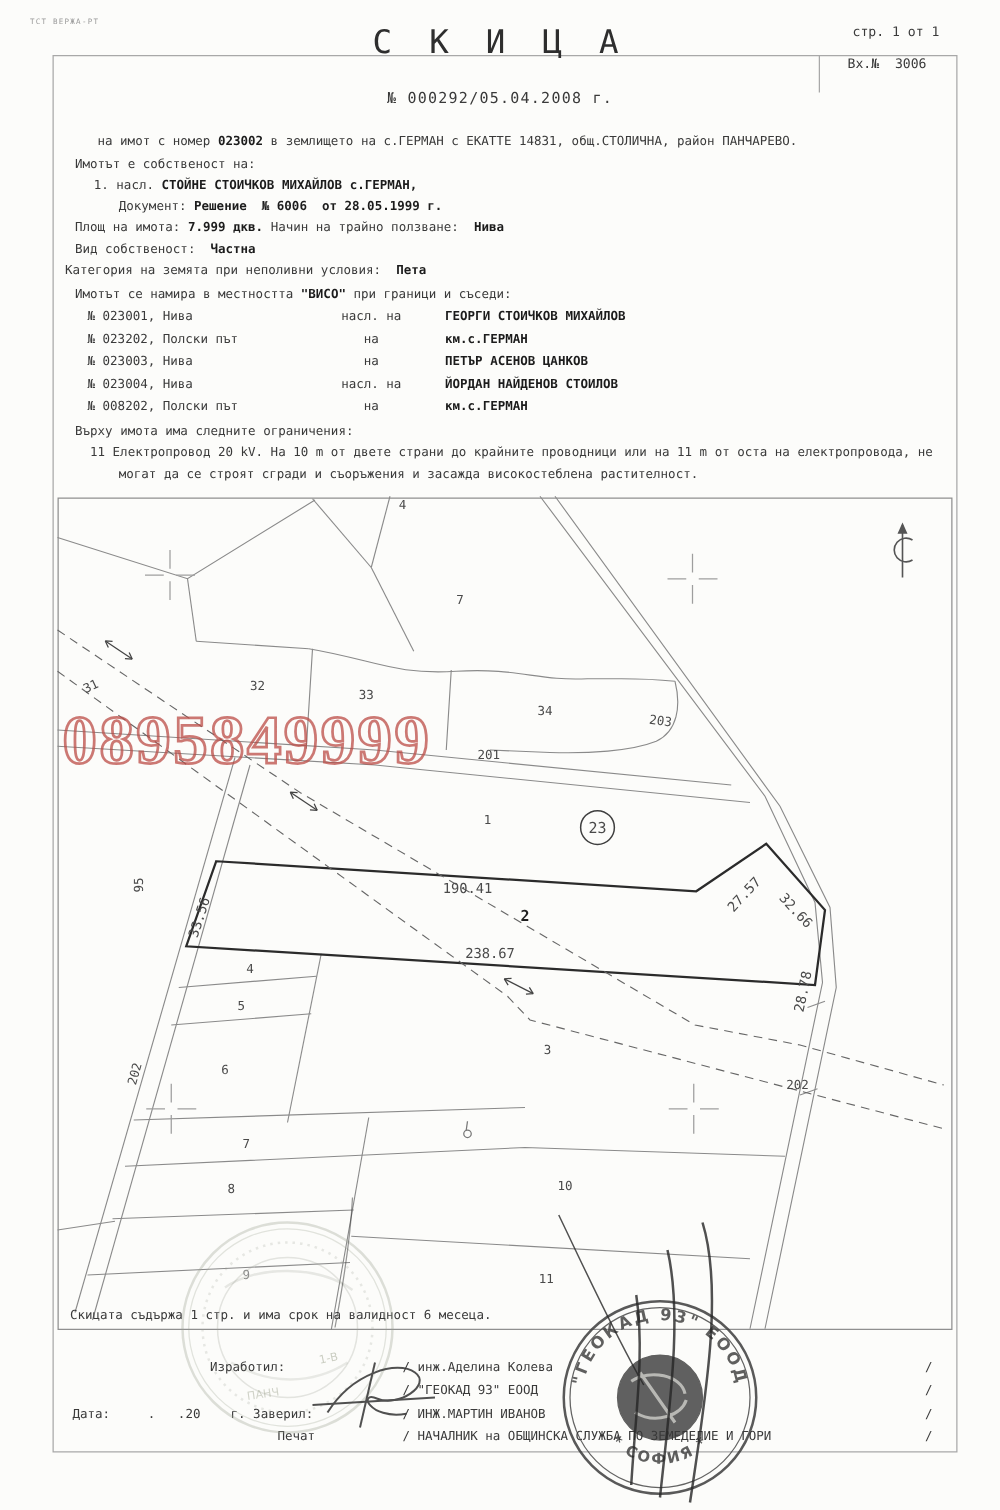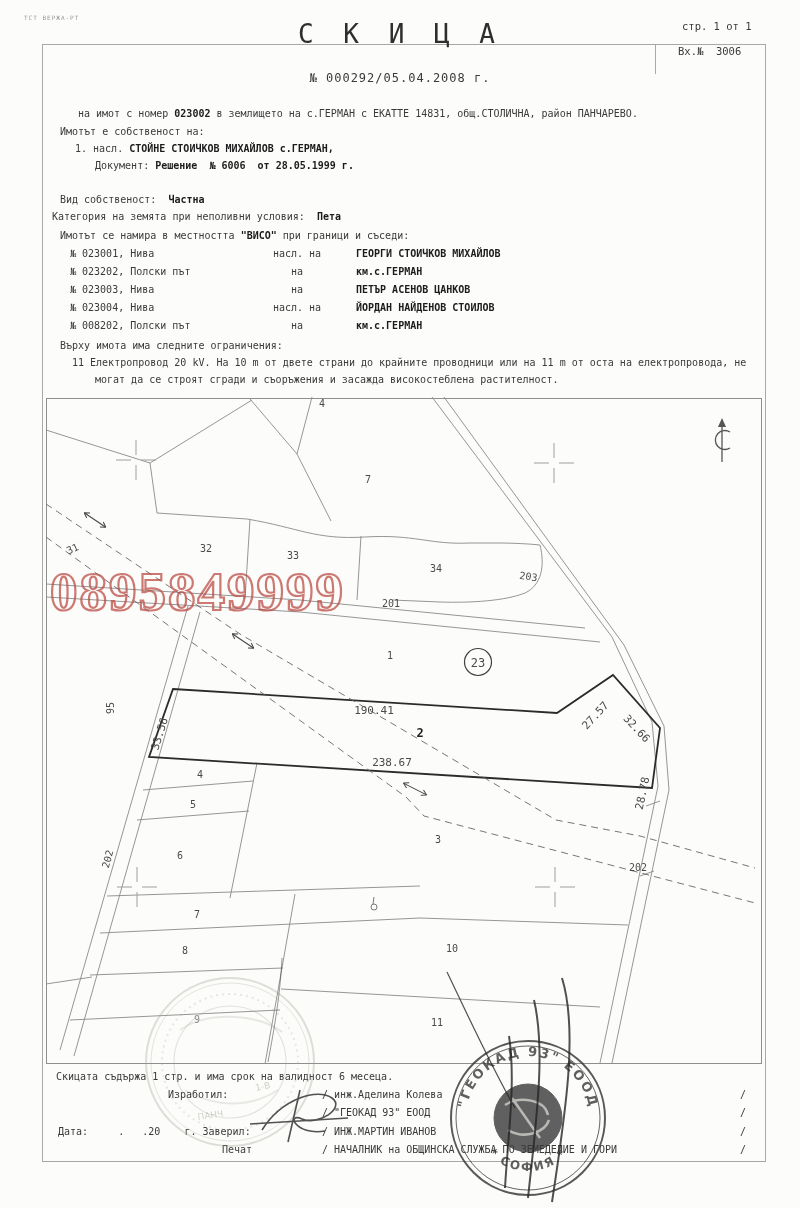--- a/index.html
+++ b/index.html
@@ -210,33 +210,34 @@
   <div class="txt center title" style="top:28px">С К И Ц А</div>
   <div class="txt center hnum" style="top:72px">№ 000292/05.04.2008 г.</div>
   <div class="txt pageinfo" style="top:20px;left:682px">стр. 1 от 1</div>
   <div class="txt pageinfo" style="top:45px;left:678px">Вх.№  3006</div>
 
   <div class="txt" style="top:108px;left:78px"><span>на имот с номер </span><span class="b">023002</span><span> в землището на с.ГЕРМАН с ЕКАТТЕ 14831, общ.СТОЛИЧНА, район ПАНЧАРЕВО.</span></div>
 
   <div class="txt" style="top:126px;left:60px">Имотът е собственост на:</div>
   <div class="txt" style="top:143px;left:75px"><span>1. насл. </span><span class="b">СТОЙНЕ СТОИЧКОВ МИХАЙЛОВ с.ГЕРМАН,</span></div>
   <div class="txt" style="top:160px;left:95px"><span>Документ: </span><span class="b">Решение  № 6006  от 28.05.1999 г.</span></div>
+  <div class="txt" style="top:177px;left:60px"><span>Площ на имота: </span><span class="b">7.999 дкв.</span><span> Начин на трайно ползване:  </span><span class="b">Нива</span></div>
   <div class="txt" style="top:194px;left:60px"><span>Вид собственост:  </span><span class="b">Частна</span></div>
   <div class="txt" style="top:211px;left:52px"><span>Категория на земята при неполивни условия:  </span><span class="b">Пета</span></div>
 
   <div class="txt" style="top:230px;left:60px"><span>Имотът се намира в местността </span><span class="b">"ВИСО"</span><span> при граници и съседи:</span></div>
   <div class="txt" style="top:248px;left:70px" id="neighbor-rows"><div class="nrow"><span class="nid">№ 023001, Нива</span><span class="nrel">насл. на</span><span class="nname">ГЕОРГИ СТОИЧКОВ МИХАЙЛОВ</span></div><div class="nrow"><span class="nid">№ 023202, Полски път</span><span class="nrel">на</span><span class="nname">км.с.ГЕРМАН</span></div><div class="nrow"><span class="nid">№ 023003, Нива</span><span class="nrel">на</span><span class="nname">ПЕТЪР АСЕНОВ ЦАНКОВ</span></div><div class="nrow"><span class="nid">№ 023004, Нива</span><span class="nrel">насл. на</span><span class="nname">ЙОРДАН НАЙДЕНОВ СТОИЛОВ</span></div><div class="nrow"><span class="nid">№ 008202, Полски път</span><span class="nrel">на</span><span class="nname">км.с.ГЕРМАН</span></div></div>
 
   <div class="txt" style="top:340px;left:60px">Върху имота има следните ограничения:</div>
   <div class="txt" style="top:357px;left:72px">11 Електропровод 20 kV. На 10 m от двете страни до крайните проводници или на 11 m от оста на електропровода, не</div>
   <div class="txt" style="top:374px;left:95px">могат да се строят сгради и съоръжения и засажда високостеблена растителност.</div>
 
   <div class="watermark">0895849999</div>
 
-  <div class="txt" style="top:1071px;left:56px">Скицата съдържа 1 стр. и има срок на валидност 6 месеца.</div>
+  <div class="txt" style="top:1047px;left:56px">Скицата съдържа 1 стр. и има срок на валидност 6 месеца.</div>
   <div class="txt" style="top:1089px;left:168px">Изработил:</div>
   <div class="txt" style="top:1126px;left:58px">Дата:     .   .20    г. Заверил:</div>
   <div class="txt" style="top:1144px;left:222px">Печат</div>
 
   <div class="txt" style="top:1089px;left:322px">/ инж.Аделина Колева</div>
   <div class="txt" style="top:1107px;left:322px">/ "ГЕОКАД 93" ЕООД</div>
   <div class="txt" style="top:1126px;left:322px">/ ИНЖ.МАРТИН ИВАНОВ</div>
   <div class="txt" style="top:1144px;left:322px">/ НАЧАЛНИК на ОБЩИНСКА СЛУЖБА ПО ЗЕМЕДЕЛИЕ И ГОРИ</div>
 
   <div class="txt" style="top:1089px;left:740px">/</div>

